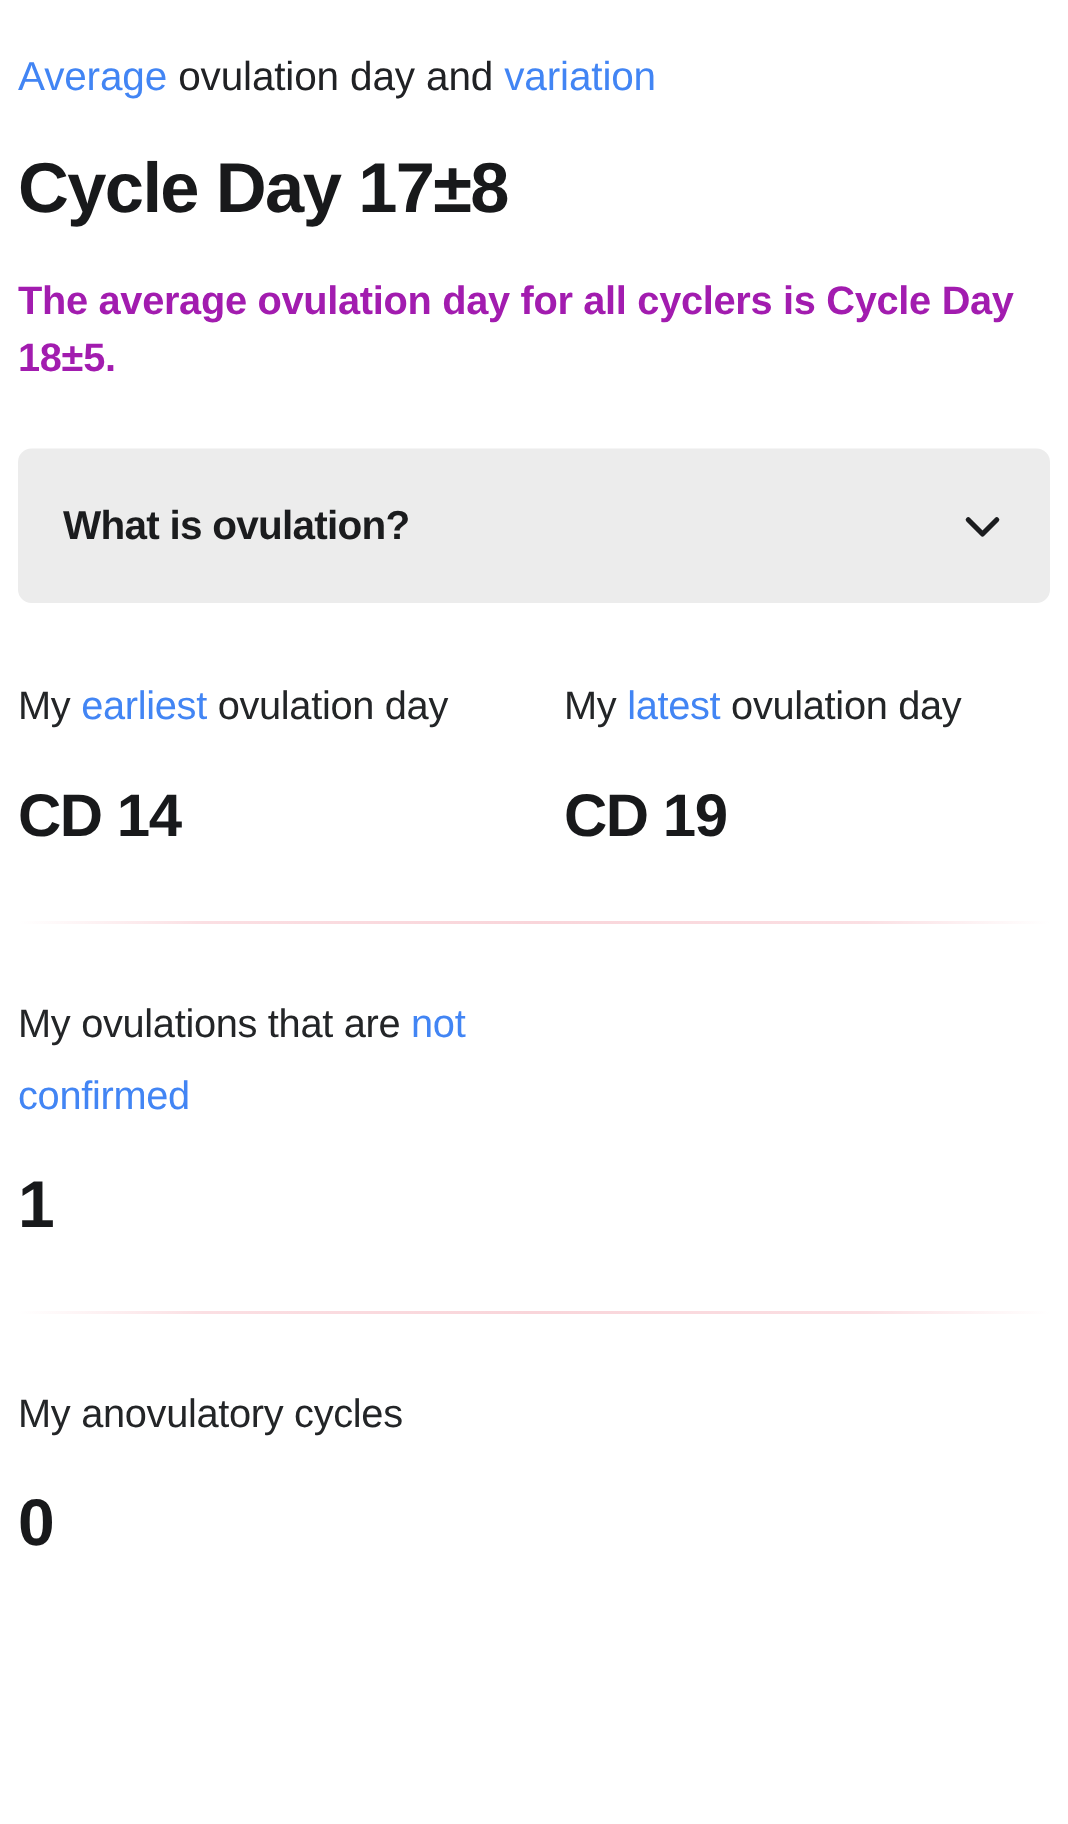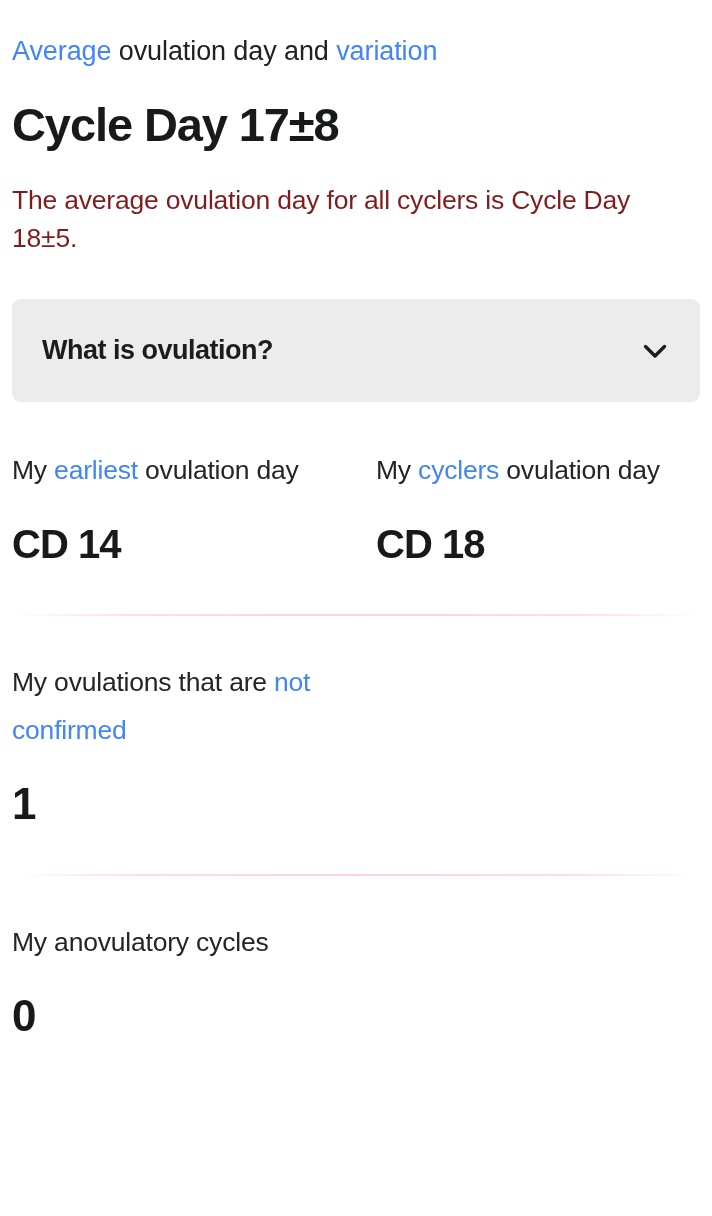--- a/index.html
+++ b/index.html
@@ -39,22 +39,22 @@
     font-size: 47px;
     line-height: 56px;
     font-weight: 700;
     letter-spacing: -1.1px;
     color: #18191b;
     margin-top: 29px;
   }
   .lede {
     font-size: 26.5px;
     line-height: 38px;
-    font-weight: 400;
-    color: #7f1d1d;
+    font-weight: 700;
+    color: #a21caf;
     margin-top: 28px;
     max-width: 672px;
     letter-spacing: -0.2px;
   }
 
   
   .accordion {
     margin-top: 42px;
     height: 103px;
     background: #ececec;
@@ -155,23 +155,23 @@
 
     <div class="stat-row">
       <div class="stat-cell">
         <div class="stat-label">
           <span>My </span><span class="link">earliest</span><span> ovulation day</span>
         </div>
         <div class="stat-value">CD 14</div>
       </div>
       <div class="stat-cell">
         <div class="stat-label">
-          <span>My </span><span class="link">cyclers</span><span> ovulation day</span>
+          <span>My </span><span class="link">latest</span><span> ovulation day</span>
         </div>
-        <div class="stat-value">CD 18</div>
+        <div class="stat-value">CD 19</div>
       </div>
     </div>
 
     <div class="divider row-gap-after"></div>
 
     <div class="stat-row">
       <div class="stat-cell">
         <div class="stat-label">
           <span>My ovulations that are </span><span class="link">not confirmed</span>
         </div>

